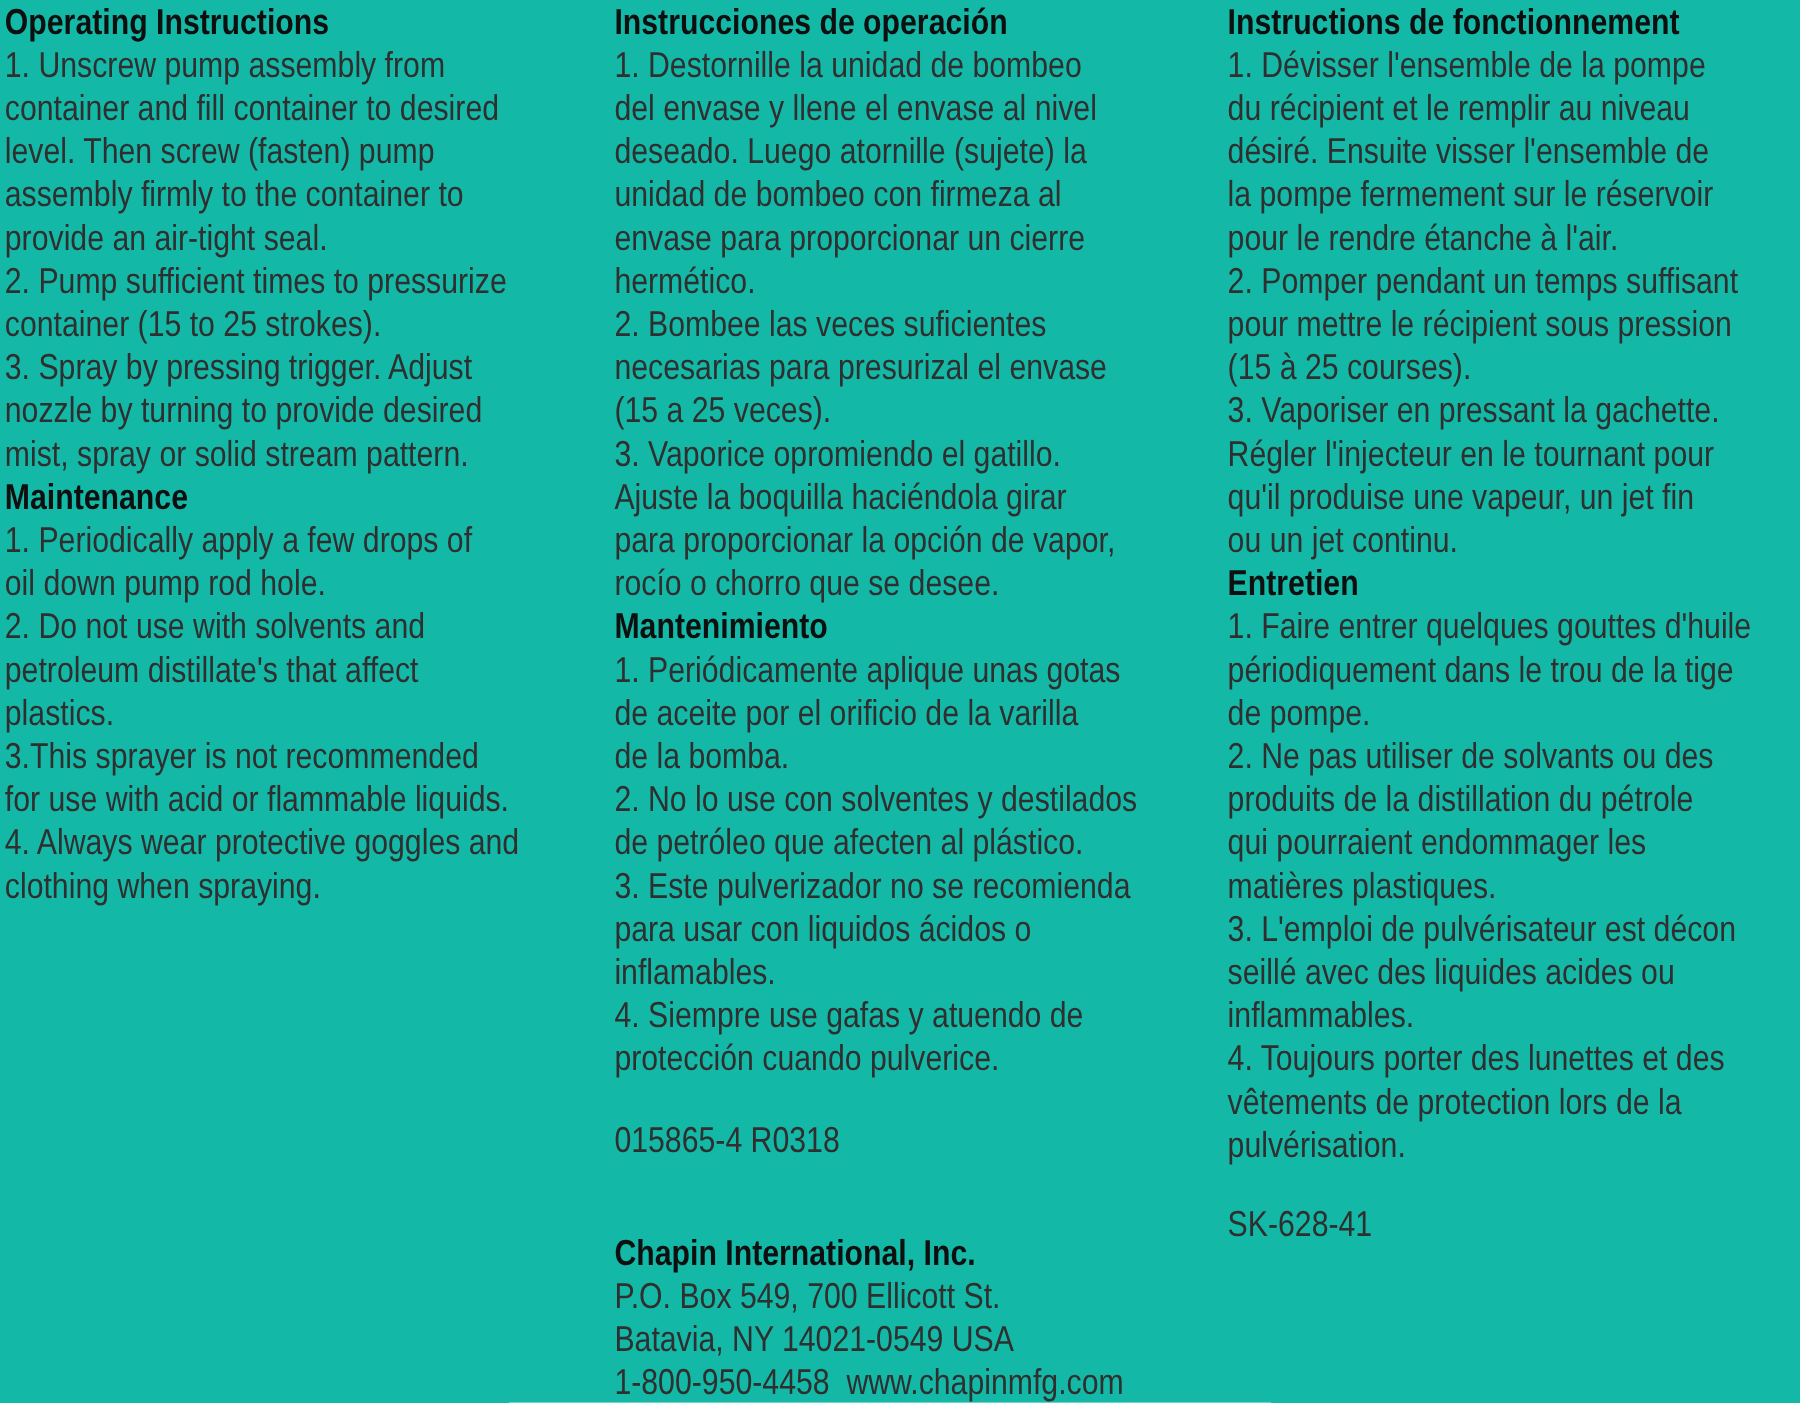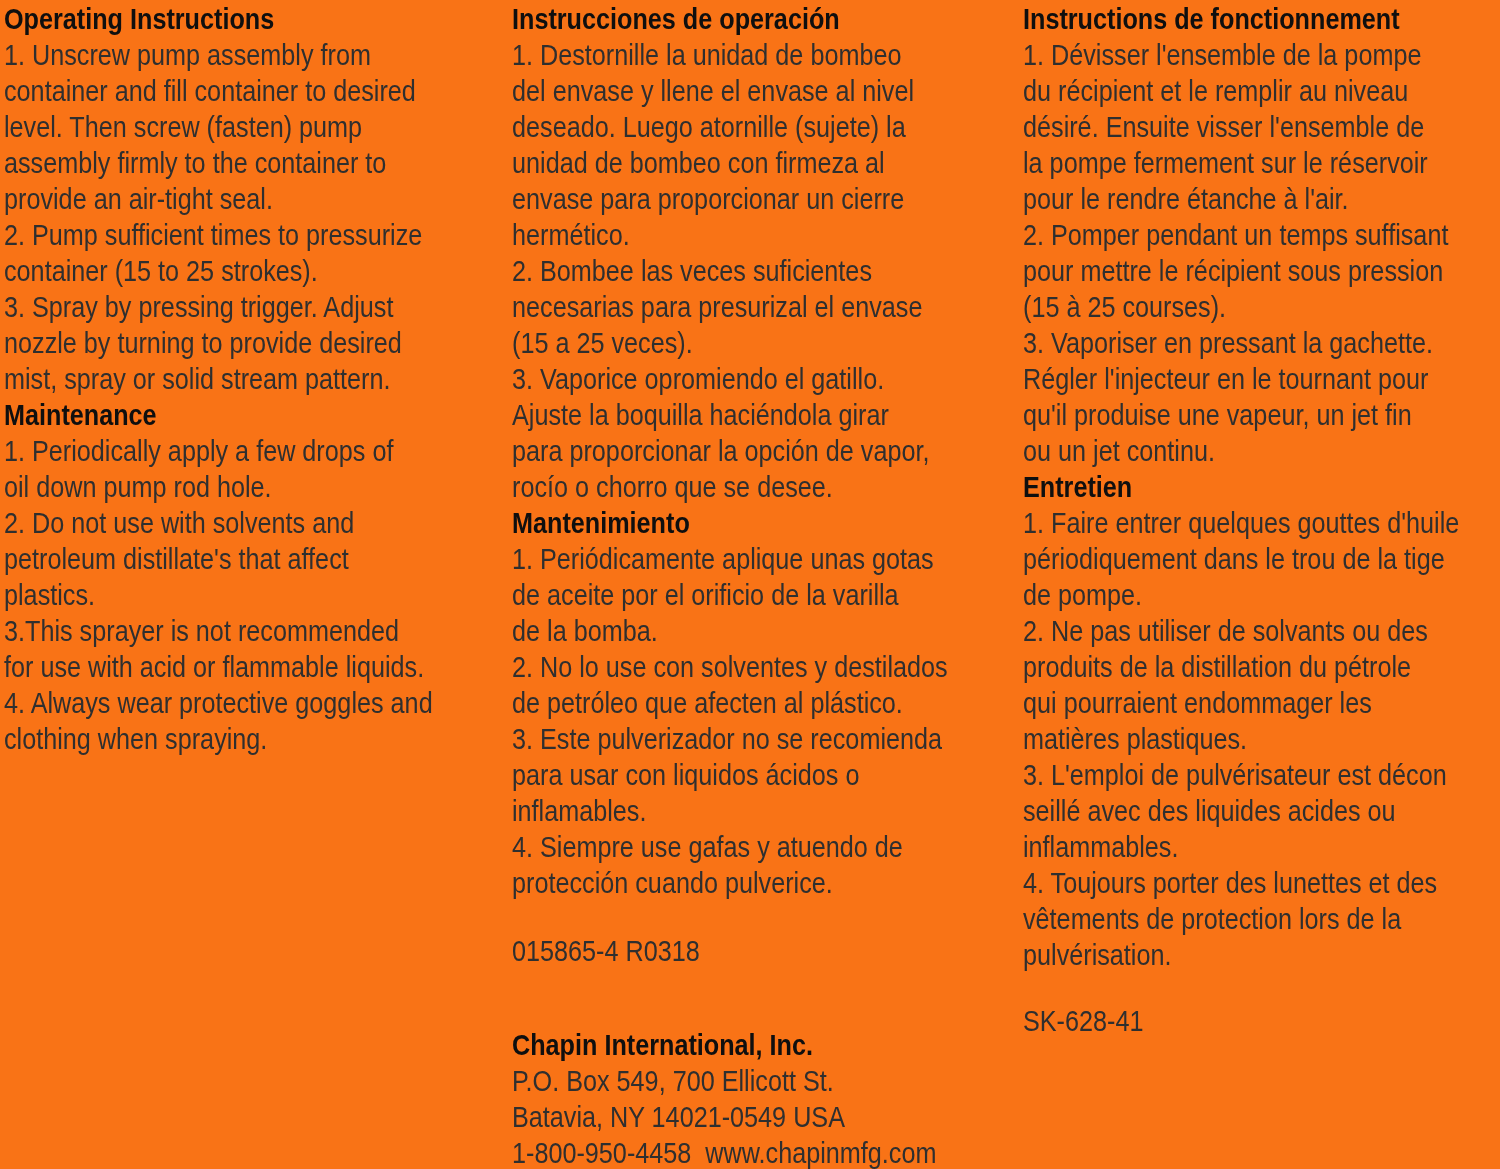--- a/index.html
+++ b/index.html
@@ -11,21 +11,21 @@
     width: 1500px;
     height: 1169px;
     position: relative;
     font-family: "Liberation Sans", sans-serif;
     overflow: hidden;
   }
   .page {
     position: absolute;
     left: 0; top: 0;
     width: 1500px; height: 1169px;
-    background: #f97316;
+    background: #14b8a6;
   }
   .col {
     position: absolute;
     top: 1px;
   }
   #col-english { left: 4px;    width: 500px; }
   #col-spanish { left: 512px;  width: 505px; }
   #col-french  { left: 1023px; width: 505px; }
   .line {
     font-size: 30px;

